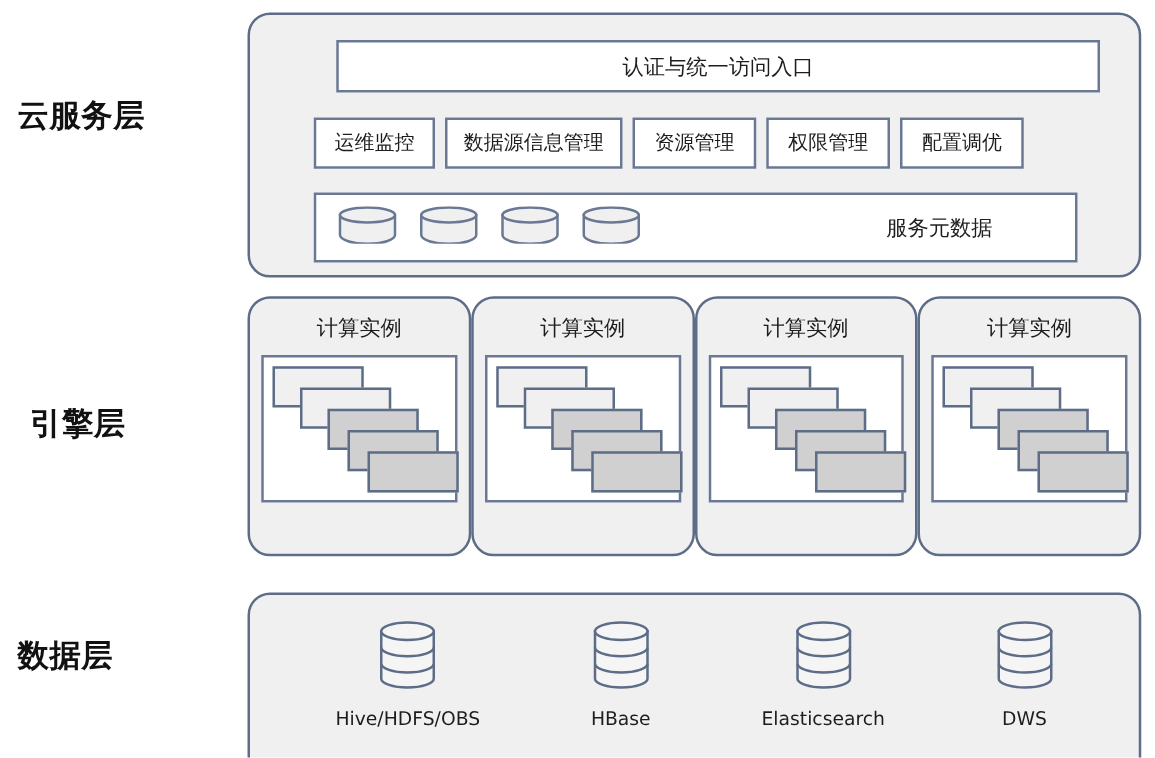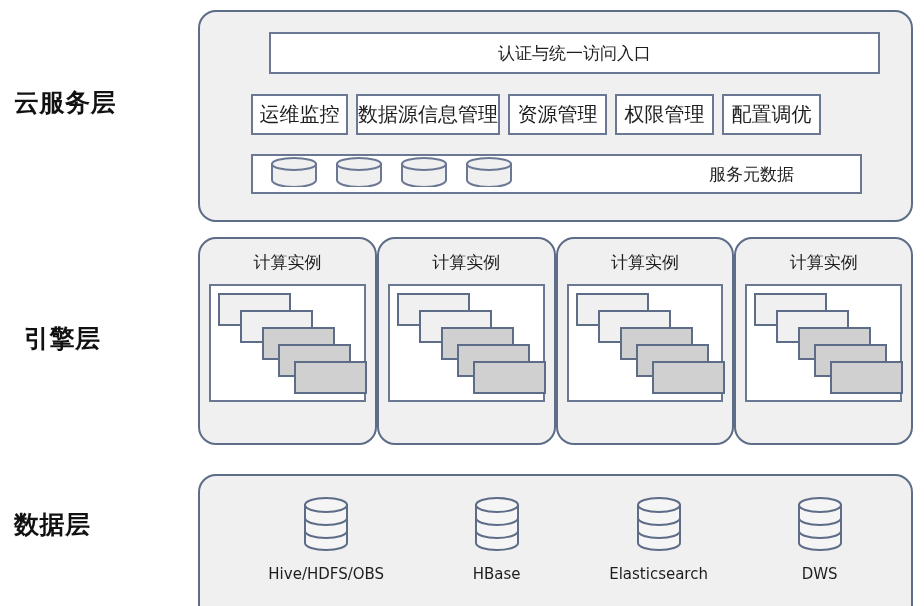--- a/index.html
+++ b/index.html
@@ -18,21 +18,21 @@
   
   .layer-label {
     position: absolute;
     font-family: "DejaVu Sans", sans-serif;
     font-weight: bold;
     font-size: 25px;
     color: #111111;
     letter-spacing: 0.5px;
     white-space: nowrap;
   }
-  #label-cloud  { left: 14px; top: 86px; }
+  #label-cloud  { left: 14px; top: 76px; }
   #label-engine { left: 24px; top: 322px; }
   #label-data   { left: 14px; top: 508px; }
 
   
   .panel {
     position: absolute;
     background: #f0f0f0;
     border: 2px solid #5d6c87;
     border-radius: 18px;
     box-sizing: border-box;
@@ -71,34 +71,34 @@
     gap: 8px;
   }
   .svc-btn {
     background: #ffffff;
     border: 2px solid #6a7894;
     box-sizing: border-box;
     display: flex;
     align-items: center;
     justify-content: center;
     font-family: "Liberation Serif", serif;
-    font-size: 20px;
+    font-size: 16px;
     color: #1d1d1d;
     white-space: nowrap;
   }
   .svc-btn.w5 { flex: 0 0 97px; }
   .svc-btn.w7 { flex: 0 0 142px; }
   .svc-btn.w4 { flex: 0 0 99px; }
 
   #meta-box {
     position: absolute;
     left: 51px;
     top: 142px;
     width: 611px;
-    height: 40px;
+    height: 56px;
     background: #ffffff;
     border: 2px solid #6a7894;
     box-sizing: border-box;
     display: flex;
     align-items: center;
   }
   #meta-cyls {
     display: flex;
     align-items: center;
     gap: 17px;

